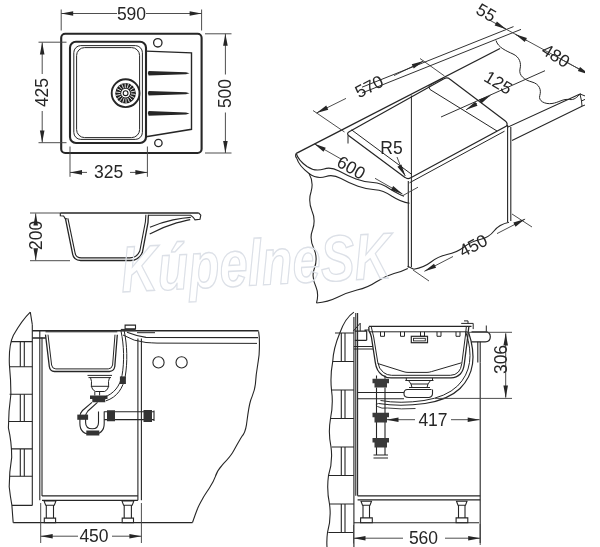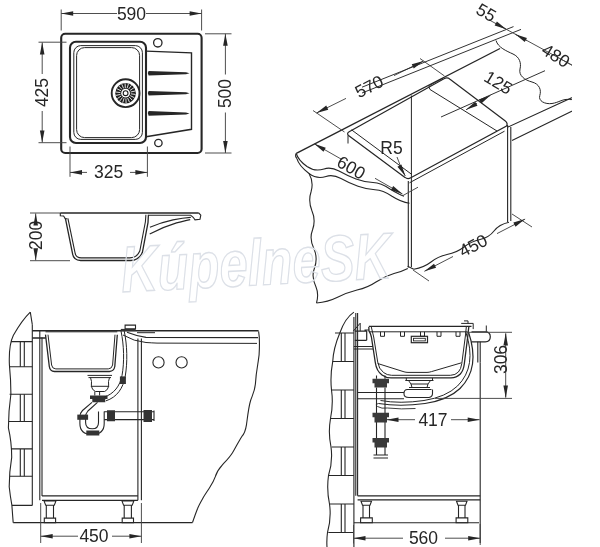--- a/index.html
+++ b/index.html
@@ -1,16 +1,16 @@
 <!DOCTYPE html>
 <html><head>
 <meta charset="utf-8">
 <style>
   html,body{margin:0;padding:0;background:#fff;}
-  #page{position:relative;width:572px;height:547px;background:#fff;overflow:hidden;}
+  #page{position:relative;width:572px;height:547px;background:#fff;overflow:hidden;padding-left:13px;}
   svg{position:absolute;left:0;top:0;}
   text{font-family:"Liberation Sans",sans-serif;fill:#262626;}
 </style>
 </head>
 <body>
 <div id="page">
 <svg width="600" height="547" viewBox="0 0 600 547">
   <defs>
     <marker id="ar" markerWidth="14" markerHeight="8" refX="0.5" refY="4" orient="auto" markerUnits="userSpaceOnUse">
       <path d="M0.5,4 L12.5,1.7 L12.5,6.3 Z" fill="#262626"></path>

